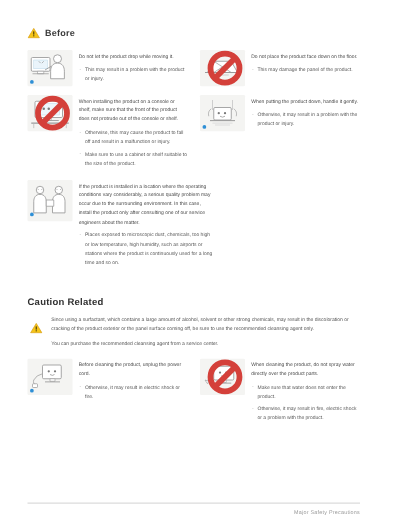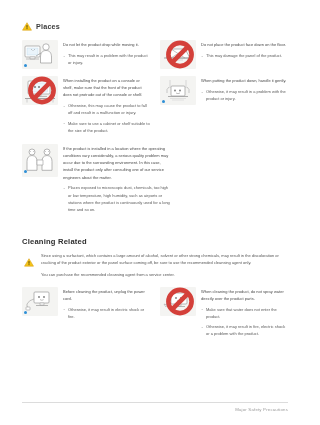--- a/index.html
+++ b/index.html
@@ -69,21 +69,21 @@
 <div class="page">
 
   <div class="sec-head">
     <span>
       <svg class="tri" viewBox="0 0 20 18">
         <path d="M10 1.4 L19 16.4 L1 16.4 Z" fill="#F5C518" stroke="#D99E12" stroke-width="1.1"></path>
         <rect x="9.1" y="6.2" width="1.8" height="5.2" fill="#4a3a05"></rect>
         <rect x="9.1" y="12.4" width="1.8" height="1.8" fill="#4a3a05"></rect>
       </svg>
     </span>
-    <span class="label">Places</span>
+    <span class="label">Before</span>
   </div>
 
   <div class="grid">
 
     <div class="cell">
       <div class="thumb">
         <svg viewBox="0 0 36 29">
           <rect x="3" y="6" width="15" height="11" rx="1" fill="#fff" stroke="#9a9a9a" stroke-width=".7"></rect>
           <rect x="5" y="8" width="11" height="7" fill="#eaf4fb" stroke="#b9d7e8" stroke-width=".4"></rect>
           <path d="M8 17 h5 v2 h-5z" fill="#fff" stroke="#9a9a9a" stroke-width=".5"></path>
@@ -190,21 +190,21 @@
         <div class="lead">If the product is installed in a location where the operating conditions vary considerably, a serious quality problem may occur due to the surrounding environment. In this case, install the product only after consulting one of our service engineers about the matter.</div>
         <ul class="bul">
           <li>Places exposed to microscopic dust, chemicals, too high or low temperature, high humidity, such as airports or stations where the product is continuously used for a long time and so on.</li>
         </ul>
       </div>
     </div>
 
   </div>
 
   <div class="sec-head sec-head2">
-    <span class="label">Cleaning Related</span>
+    <span class="label">Caution Related</span>
   </div>
 
   <div class="warn-row">
     <span class="warn-tri">
       <svg class="tri" viewBox="0 0 20 18">
         <path d="M10 1.4 L19 16.4 L1 16.4 Z" fill="#F5C518" stroke="#D99E12" stroke-width="1.1"></path>
         <rect x="9.1" y="6.2" width="1.8" height="5.2" fill="#4a3a05"></rect>
         <rect x="9.1" y="12.4" width="1.8" height="1.8" fill="#4a3a05"></rect>
       </svg>
     </span>

